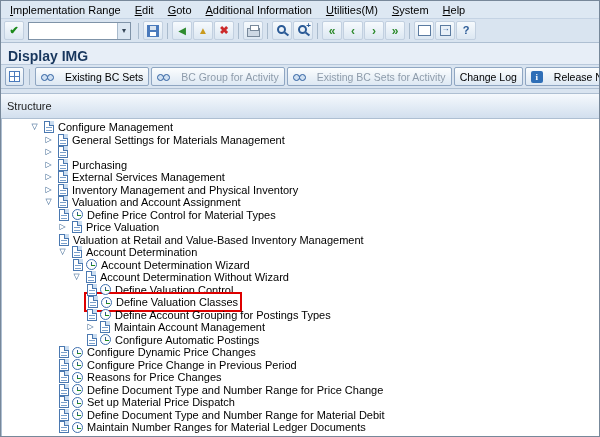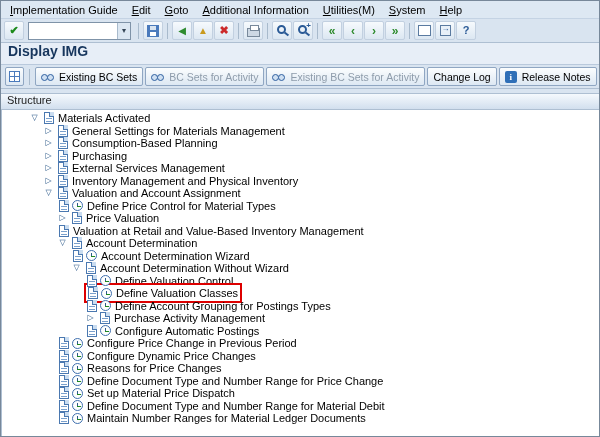--- a/index.html
+++ b/index.html
@@ -28,37 +28,37 @@
 .ic-save::before{content:"";position:absolute;left:3px;top:1px;width:6px;height:4px;background:#d8e4f0}
 .ic-save::after{content:"";position:absolute;left:3px;bottom:1px;width:6px;height:4px;background:#fff}
 .ic-print{width:13px;height:9px;background:#cdd8e4;border:1px solid #78899b;position:relative;margin-top:3px}
 .ic-print::before{content:"";position:absolute;left:2px;top:-4px;width:7px;height:4px;background:#fff;border:1px solid #78899b}
 .ic-find{width:9px;height:9px;border:2px solid #2a5a96;border-radius:50%;position:relative;margin:-2px 2px 0 0}
 .ic-find::after{content:"";position:absolute;width:5px;height:2px;background:#2a5a96;right:-5px;bottom:-3px;transform:rotate(40deg)}
 .ic-window{width:13px;height:11px;border:1px solid #5a7aa0;background:#fff}
 .ic-window::before{content:"";display:block;height:3px;background:#6f94c4}
 .ic-shortcut{width:11px;height:11px;border:1px solid #5a7aa0;background:#e8f0f8;position:relative}
 .ic-shortcut::after{content:"→";position:absolute;left:1px;top:-1px;font-size:8px;color:#2a5a96}
-.titlebar{height:22px;flex:none;display:flex;align-items:flex-start;padding:0 7px;background:#e7eef7;border-bottom:1px solid #b9c9dc}
+.titlebar{height:22px;flex:none;display:flex;align-items:flex-end;padding:0 7px;background:#e7eef7;border-bottom:1px solid #b9c9dc}
 .title{font-size:14px;font-weight:bold;color:#17365d}
 .apptoolbar{height:24px;flex:none;display:flex;align-items:center;gap:2px;padding:0 4px;background:#d9e4f0;border-bottom:1px solid #aebfd2;overflow:hidden}
-.app-btn{display:inline-flex;align-items:center;gap:5px;height:19px;padding:0 5px;font-family:inherit;font-size:10.5px;color:#000;background:linear-gradient(#fbfdfe,#dde8f3);border:1px solid #8fa6c2;border-radius:2px;cursor:pointer;white-space:nowrap;flex:none}
+.app-btn{display:inline-flex;align-items:center;gap:11px;height:19px;padding:0 5px;font-family:inherit;font-size:10.5px;color:#000;background:linear-gradient(#fbfdfe,#dde8f3);border:1px solid #8fa6c2;border-radius:2px;cursor:pointer;white-space:nowrap;flex:none}
 .app-btn.icon-only{padding:0 3px}
 .app-btn.disabled{color:#8e9cab}
 .ic-grid{width:11px;height:11px;border:1px solid #4a7abc;background:#fff;position:relative;flex:none}
 .ic-grid::before{content:"";position:absolute;left:4px;top:0;bottom:0;width:1px;background:#4a7abc}
 .ic-grid::after{content:"";position:absolute;top:4px;left:0;right:0;height:1px;background:#4a7abc}
 .ic-bcset{width:13px;height:6px;position:relative;flex:none}
 .ic-bcset::before,.ic-bcset::after{content:"";position:absolute;top:0;width:5px;height:5px;border:1px solid #2f5fa0;border-radius:50%;background:#cfe0f2}
 .ic-bcset::before{left:0}
 .ic-bcset::after{right:0}
 .ic-info{width:12px;height:12px;background:#2f6fb7;border-radius:2px;position:relative;flex:none}
 .ic-info::after{content:"i";position:absolute;left:0;right:0;top:0;bottom:0;color:#fff;font-family:"Liberation Serif",serif;font-weight:bold;font-size:9px;line-height:12px;text-align:center}
 .spacer{height:4px;flex:none}
-.structure-bar{height:17px;flex:none;display:flex;align-items:flex-start;padding:0 6px;background:linear-gradient(#f5f9fd,#d2dfee);border-top:1px solid #aebfd2;border-bottom:1px solid #aebfd2;color:#222}
+.structure-bar{height:26px;flex:none;display:flex;align-items:center;padding:0 6px;background:linear-gradient(#f5f9fd,#d2dfee);border-top:1px solid #aebfd2;border-bottom:1px solid #aebfd2;color:#222}
 .tree{flex:1;background:#fff;overflow:hidden;padding:2px 0 0 2px;border-left:1px solid #aebfd2}
 .tree-row{height:12.5px;display:flex;align-items:center;white-space:nowrap;font-size:11px;line-height:12px}
 .indent{flex:none;display:inline-block;height:1px}
 .expander{flex:none;width:13px;text-align:center;font-size:8px;color:#2d5a8a;cursor:pointer;line-height:1}
 .row-content{display:inline-flex;align-items:center;gap:3px;height:100%;padding:0 3px;cursor:pointer}
 .row-content.selected{background:#5a87c6;color:#fff}
 .row-content.boxed{border:2px solid #dd0000;height:16px;padding:8px 2px}
 .ic-doc{flex:none;width:10px;height:12px;background:#fff;border:1px solid #4a78b0;position:relative}
 .ic-doc::before{content:"";position:absolute;top:-1px;right:-1px;width:4px;height:4px;background:#c9dcf0;border-left:1px solid #4a78b0;border-bottom:1px solid #4a78b0}
 .ic-doc::after{content:"";position:absolute;left:1px;top:5px;width:6px;height:5px;background:repeating-linear-gradient(#7aa0cc 0 1px,transparent 1px 3px)}
@@ -66,21 +66,21 @@
 .ic-activity::before{content:"";position:absolute;left:4px;top:2px;width:1px;height:4px;background:#2d5a8a}
 .ic-activity::after{content:"";position:absolute;left:4px;top:5px;width:4px;height:1px;background:#1f8a1f}
 .tree-label{padding-left:1px}
 </style>
 </head>
 <body>
 
 <div class="window">
 
   <div class="menubar">
-      <span class="menu-item">Implementation Guide</span>
+      <span class="menu-item">Implementation Range</span>
       <span class="menu-item">Edit</span>
       <span class="menu-item">Goto</span>
       <span class="menu-item">Additional Information</span>
       <span class="menu-item">Utilities(M)</span>
       <span class="menu-item">System</span>
       <span class="menu-item">Help</span>
     </div>
 
   <div class="toolbar">
     <span class="tb-group">
@@ -153,21 +153,21 @@
       <button class="app-btn icon-only">
         <span class="ic-grid"></span>
       </button>
       <span class="tb-sep"></span>
       <button class="app-btn">
         <span class="ic-bcset"></span>
         <span>Existing BC Sets</span>
       </button>
       <button class="app-btn disabled">
         <span class="ic-bcset"></span>
-        <span>BC Sets for Activity</span>
+        <span>BC Group for Activity</span>
       </button>
       <button class="app-btn disabled">
         <span class="ic-bcset"></span>
         <span>Existing BC Sets for Activity</span>
       </button>
       <button class="app-btn">
         <span>Change Log</span>
       </button>
       <button class="app-btn">
         <span class="ic-info"></span>
@@ -181,37 +181,36 @@
   <div class="structure-bar">
     <span>Structure</span>
   </div>
 
   <div class="tree">
       <div class="tree-row">
         <span class="indent" style="width: 24px;"></span>
         <span class="expander">▽</span>
         <span class="row-content">
           <span class="ic-doc"></span>
-          <span class="tree-label">Materials Activated</span>
+          <span class="tree-label">Configure Management</span>
         </span>
       </div>
       <div class="tree-row">
         <span class="indent" style="width: 38px;"></span>
         <span class="expander">▷</span>
         <span class="row-content">
           <span class="ic-doc"></span>
           <span class="tree-label">General Settings for Materials Management</span>
         </span>
       </div>
       <div class="tree-row">
         <span class="indent" style="width: 38px;"></span>
         <span class="expander">▷</span>
         <span class="row-content">
           <span class="ic-doc"></span>
-          <span class="tree-label">Consumption-Based Planning</span>
         </span>
       </div>
       <div class="tree-row">
         <span class="indent" style="width: 38px;"></span>
         <span class="expander">▷</span>
         <span class="row-content">
           <span class="ic-doc"></span>
           <span class="tree-label">Purchasing</span>
         </span>
       </div>
@@ -308,52 +307,52 @@
           <span class="ic-doc"></span>
           <span class="ic-activity"></span>
           <span class="tree-label">Define Account Grouping for Postings Types</span>
         </span>
       </div>
       <div class="tree-row">
         <span class="indent" style="width: 80px;"></span>
         <span class="expander">▷</span>
         <span class="row-content">
           <span class="ic-doc"></span>
-          <span class="tree-label">Purchase Activity Management</span>
+          <span class="tree-label">Maintain Account Management</span>
         </span>
       </div>
       <div class="tree-row">
         <span class="indent" style="width: 80px;"></span>
         <span class="row-content">
           <span class="ic-doc"></span>
           <span class="ic-activity"></span>
           <span class="tree-label">Configure Automatic Postings</span>
         </span>
       </div>
       <div class="tree-row">
         <span class="indent" style="width: 52px;"></span>
         <span class="row-content">
           <span class="ic-doc"></span>
           <span class="ic-activity"></span>
+          <span class="tree-label">Configure Dynamic Price Changes</span>
+        </span>
+      </div>
+      <div class="tree-row">
+        <span class="indent" style="width: 52px;"></span>
+        <span class="row-content">
+          <span class="ic-doc"></span>
+          <span class="ic-activity"></span>
           <span class="tree-label">Configure Price Change in Previous Period</span>
         </span>
       </div>
       <div class="tree-row">
         <span class="indent" style="width: 52px;"></span>
         <span class="row-content">
           <span class="ic-doc"></span>
           <span class="ic-activity"></span>
-          <span class="tree-label">Configure Dynamic Price Changes</span>
-        </span>
-      </div>
-      <div class="tree-row">
-        <span class="indent" style="width: 52px;"></span>
-        <span class="row-content">
-          <span class="ic-doc"></span>
-          <span class="ic-activity"></span>
           <span class="tree-label">Reasons for Price Changes</span>
         </span>
       </div>
       <div class="tree-row">
         <span class="indent" style="width: 52px;"></span>
         <span class="row-content">
           <span class="ic-doc"></span>
           <span class="ic-activity"></span>
           <span class="tree-label">Define Document Type and Number Range for Price Change</span>
         </span>

